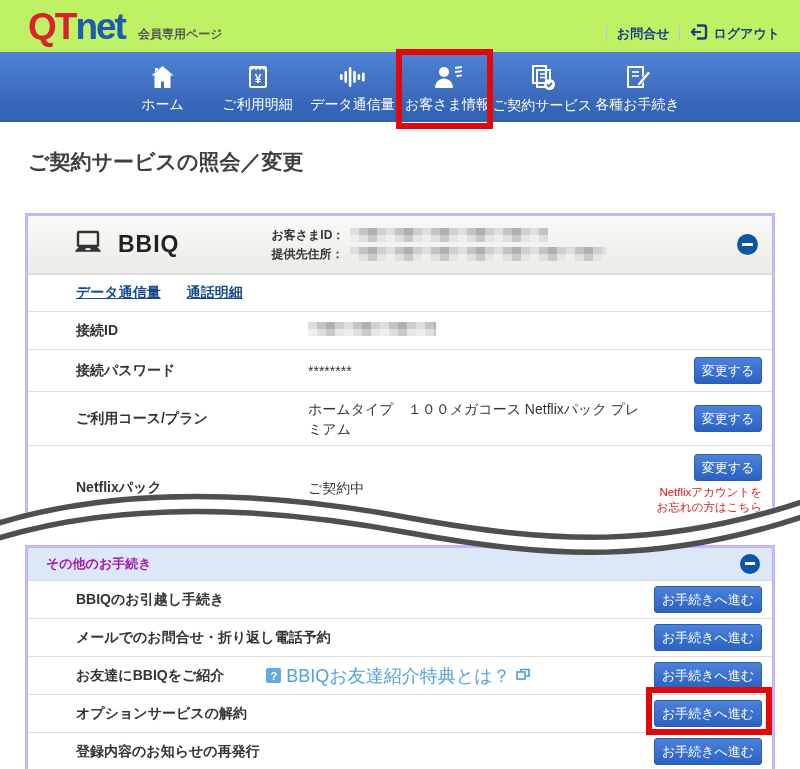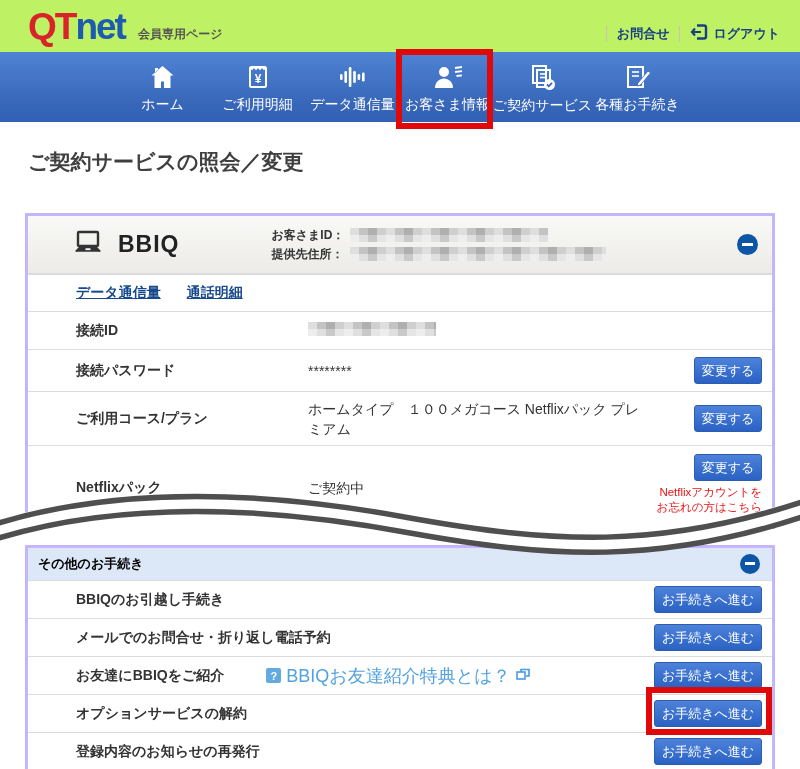--- a/index.html
+++ b/index.html
@@ -72,21 +72,21 @@
   .row-netflix { height:84px; }
   .row-netflix .btn-cell { align-self:flex-start; margin-top:8px; }
   .netflix-note { font-size:11.5px; color:#e81313; line-height:15px; margin-top:4px; text-align:right; cursor:pointer; }
 
   
   .wave-sep { position:absolute; left:0; top:487px; width:800px; height:90px; z-index:5; pointer-events:none; }
 
   
   .card-other { margin-top:16px; position:relative; }
   .other-header { height:32px; background:#dce7f7; display:flex; align-items:center;
-    padding:0 12px 0 10px; font-size:13px; font-weight:bold; color:#000000; }
+    padding:0 12px 0 18px; font-size:13px; font-weight:bold; color:#a21caf; }
   .other-header .minus-btn { width:20px; height:20px; }
   .other-header .minus-btn::before { left:5px; top:8px; width:10px; }
   .orow { height:38px; display:flex; align-items:center; padding:0 10px 0 48px;
     border-top:1px solid #dcdcdc; position:relative; }
   .orow-label { font-size:14px; font-weight:bold; color:#333; }
   .orow .btn-proceed { margin-left:auto; }
   .friend-link { margin-left:42px; display:flex; align-items:center; gap:5px;
     color:#53a2e0; font-size:18px; cursor:pointer; }
   .q-icon { width:15px; height:15px; background:#62aadf; border-radius:2px; color:#fff;
     font-size:11px; font-weight:bold; display:flex; align-items:center; justify-content:center; }

